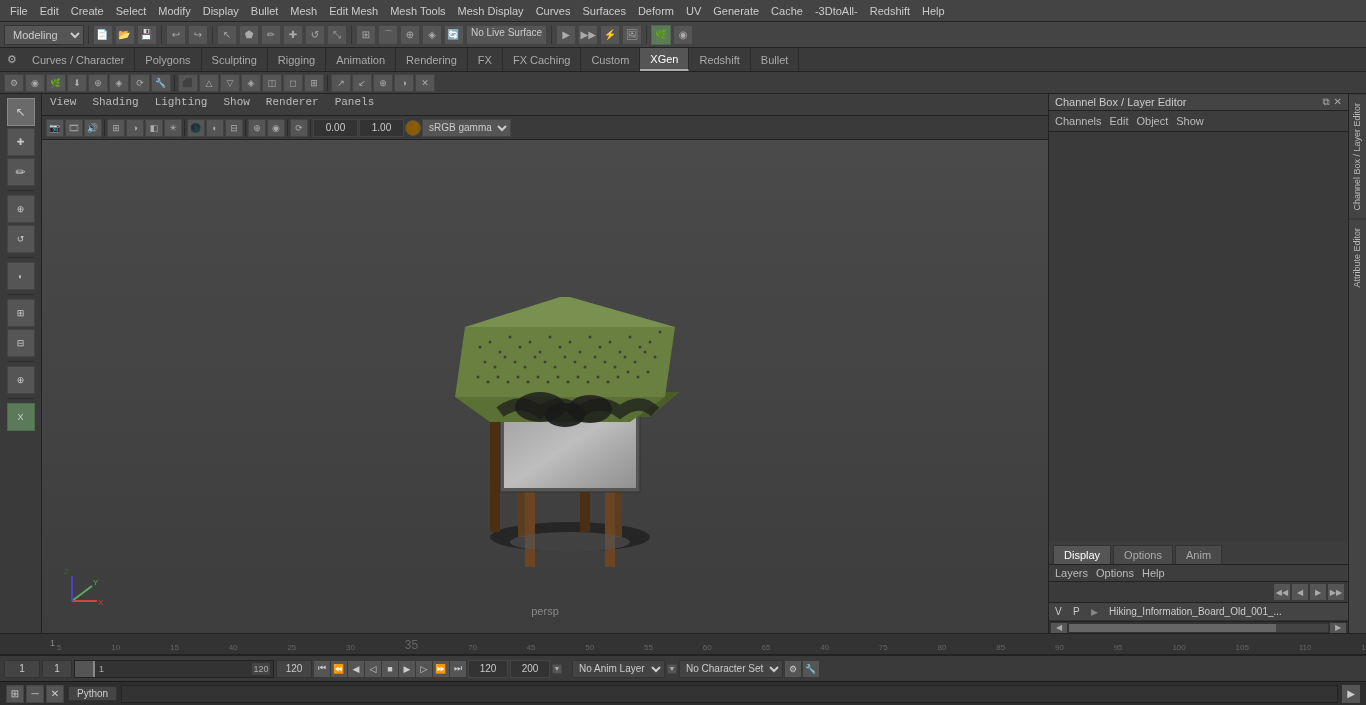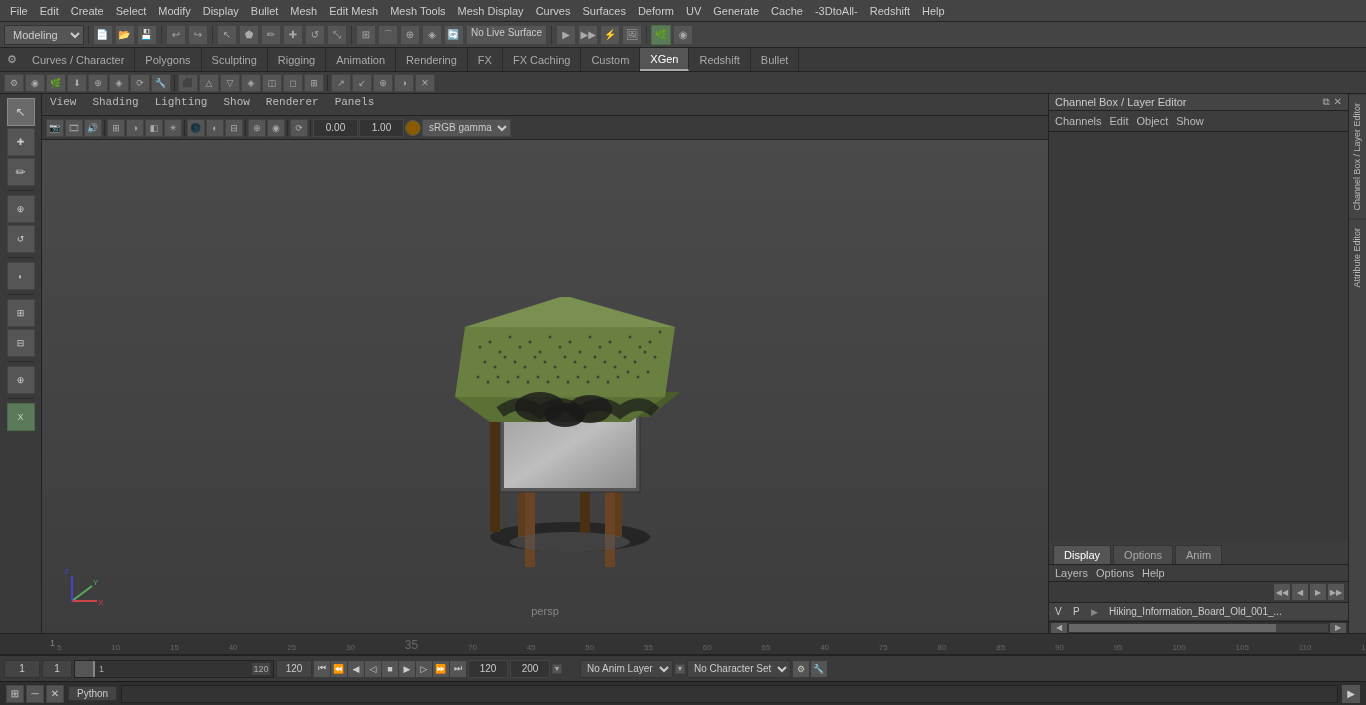--- a/index.html
+++ b/index.html
@@ -934,21 +934,21 @@
       <div class="pb-btn">▶</div>
       <div class="pb-btn">▷</div>
       <div class="pb-btn">⏩</div>
       <div class="pb-btn">⏭</div>
     </div>
 
     <input class="sb-frame-input" value="120" style="width: 40px;">
 
     <input class="sb-frame-input" value="200" style="width: 40px;">
 
-    <div style="display:flex; align-items:center; gap:18px;">
+    <div style="display:flex; align-items:center; gap:10px;">
       <div style="width:10px; height:10px; background:#555; border:1px solid #444; display:flex; align-items:center; justify-content:center; font-size:7px; cursor:pointer; color:#aaa;">▼</div>
       <select class="sb-dropdown" style="min-width:90px;">
         <option>No Anim Layer</option>
       </select>
     </div>
 
     <div style="display:flex; align-items:center; gap:2px;">
       <div style="width:10px; height:10px; background:#555; border:1px solid #444; display:flex; align-items:center; justify-content:center; font-size:7px; cursor:pointer; color:#aaa;">▼</div>
       <select class="sb-dropdown" style="min-width:90px;">
         <option>No Character Set</option>

